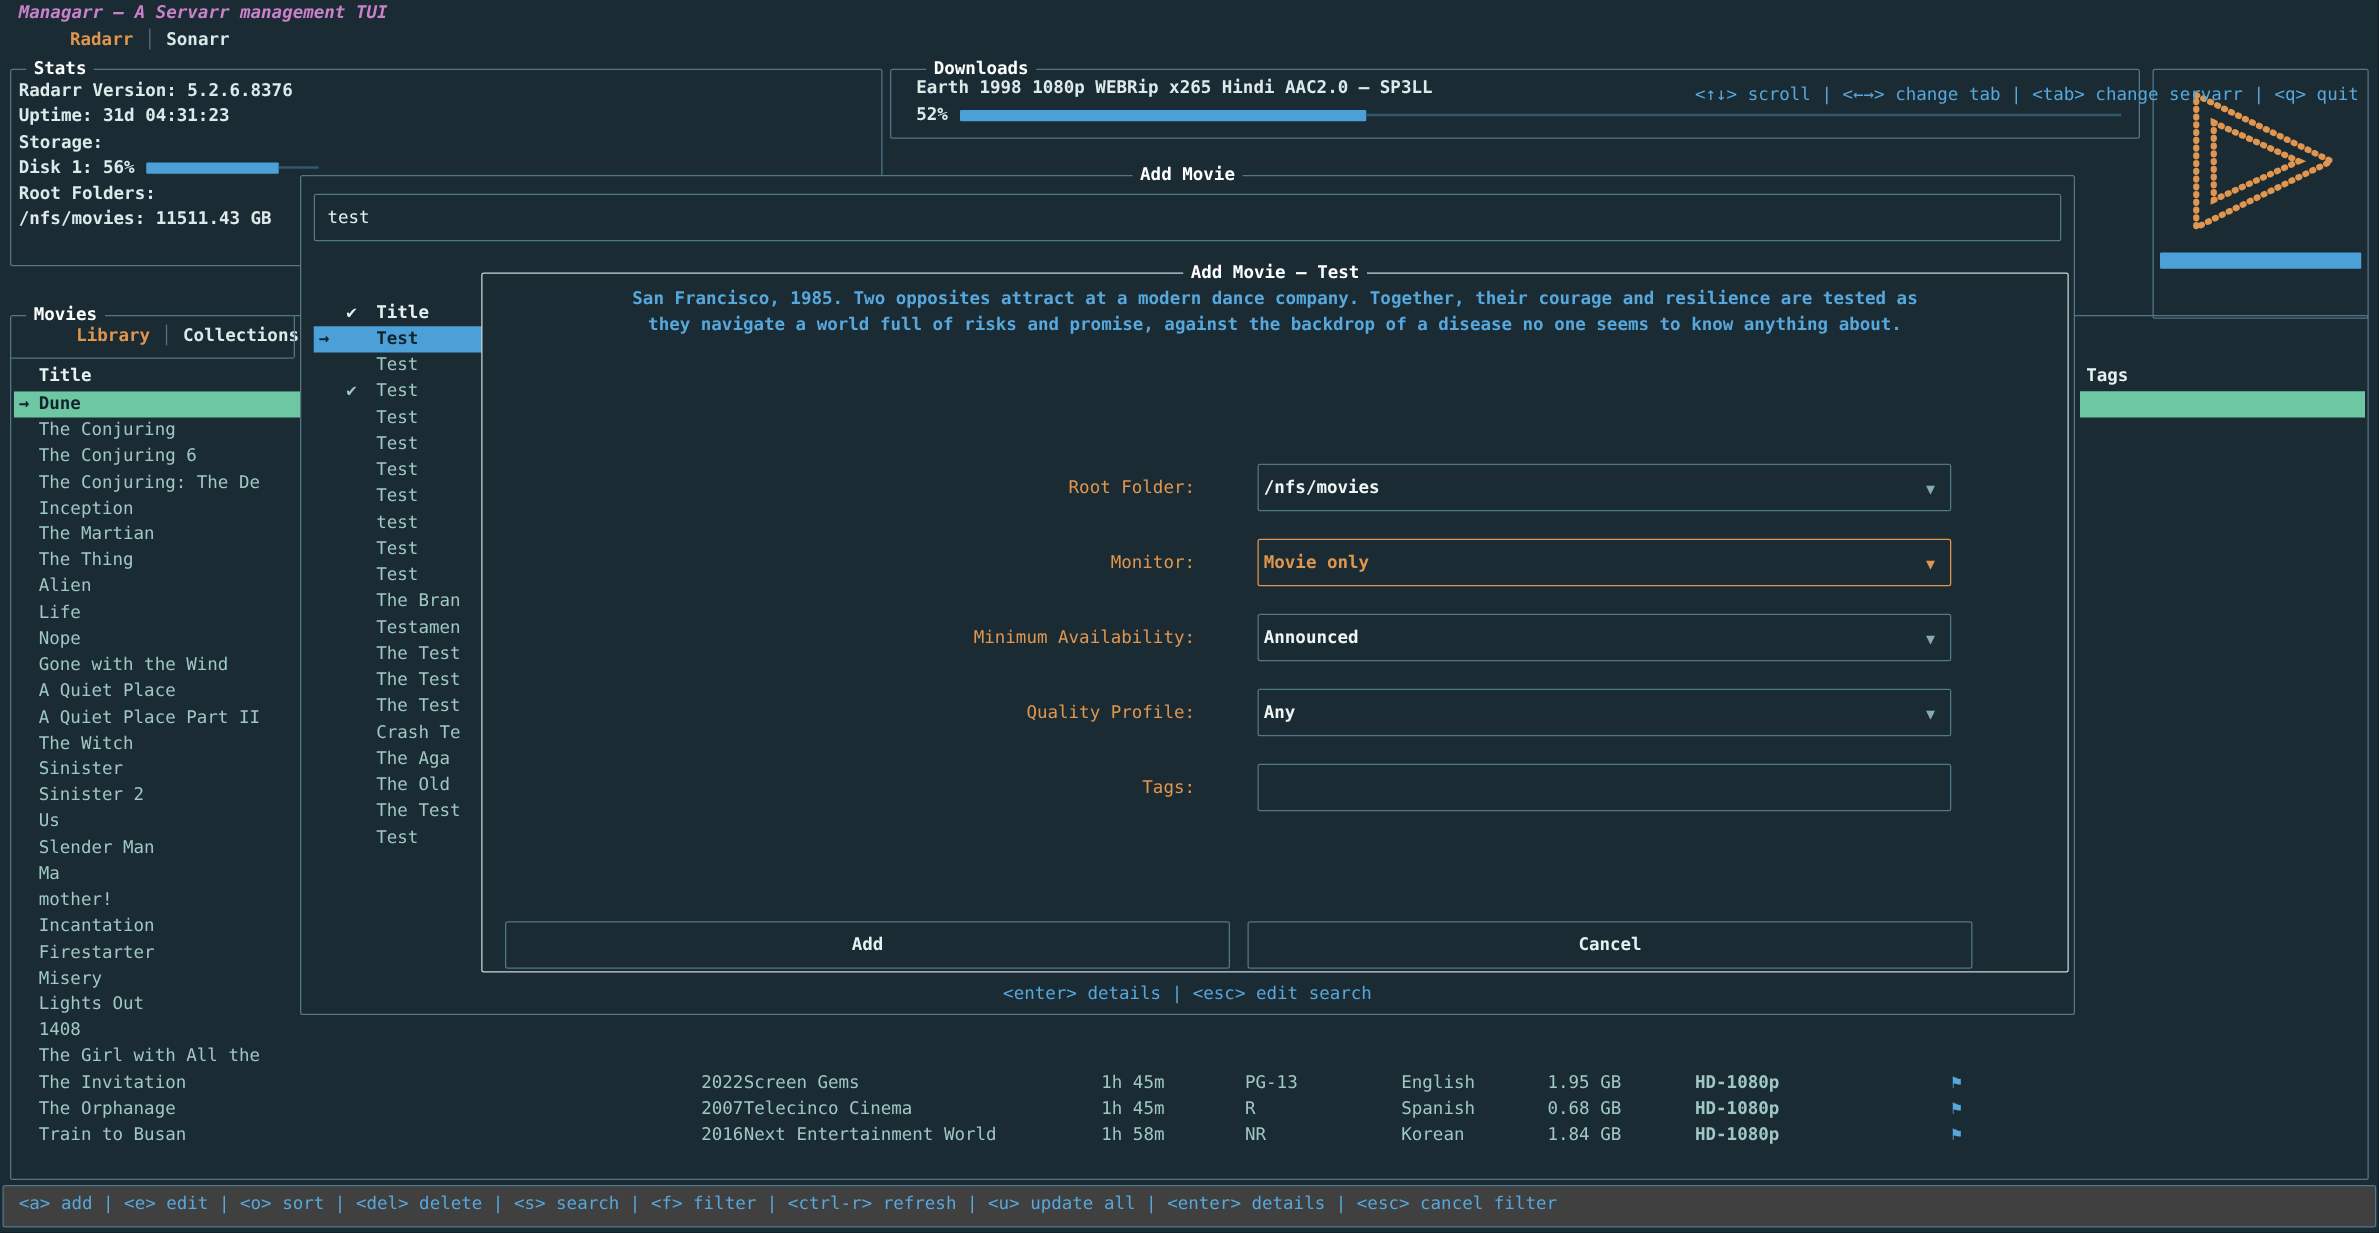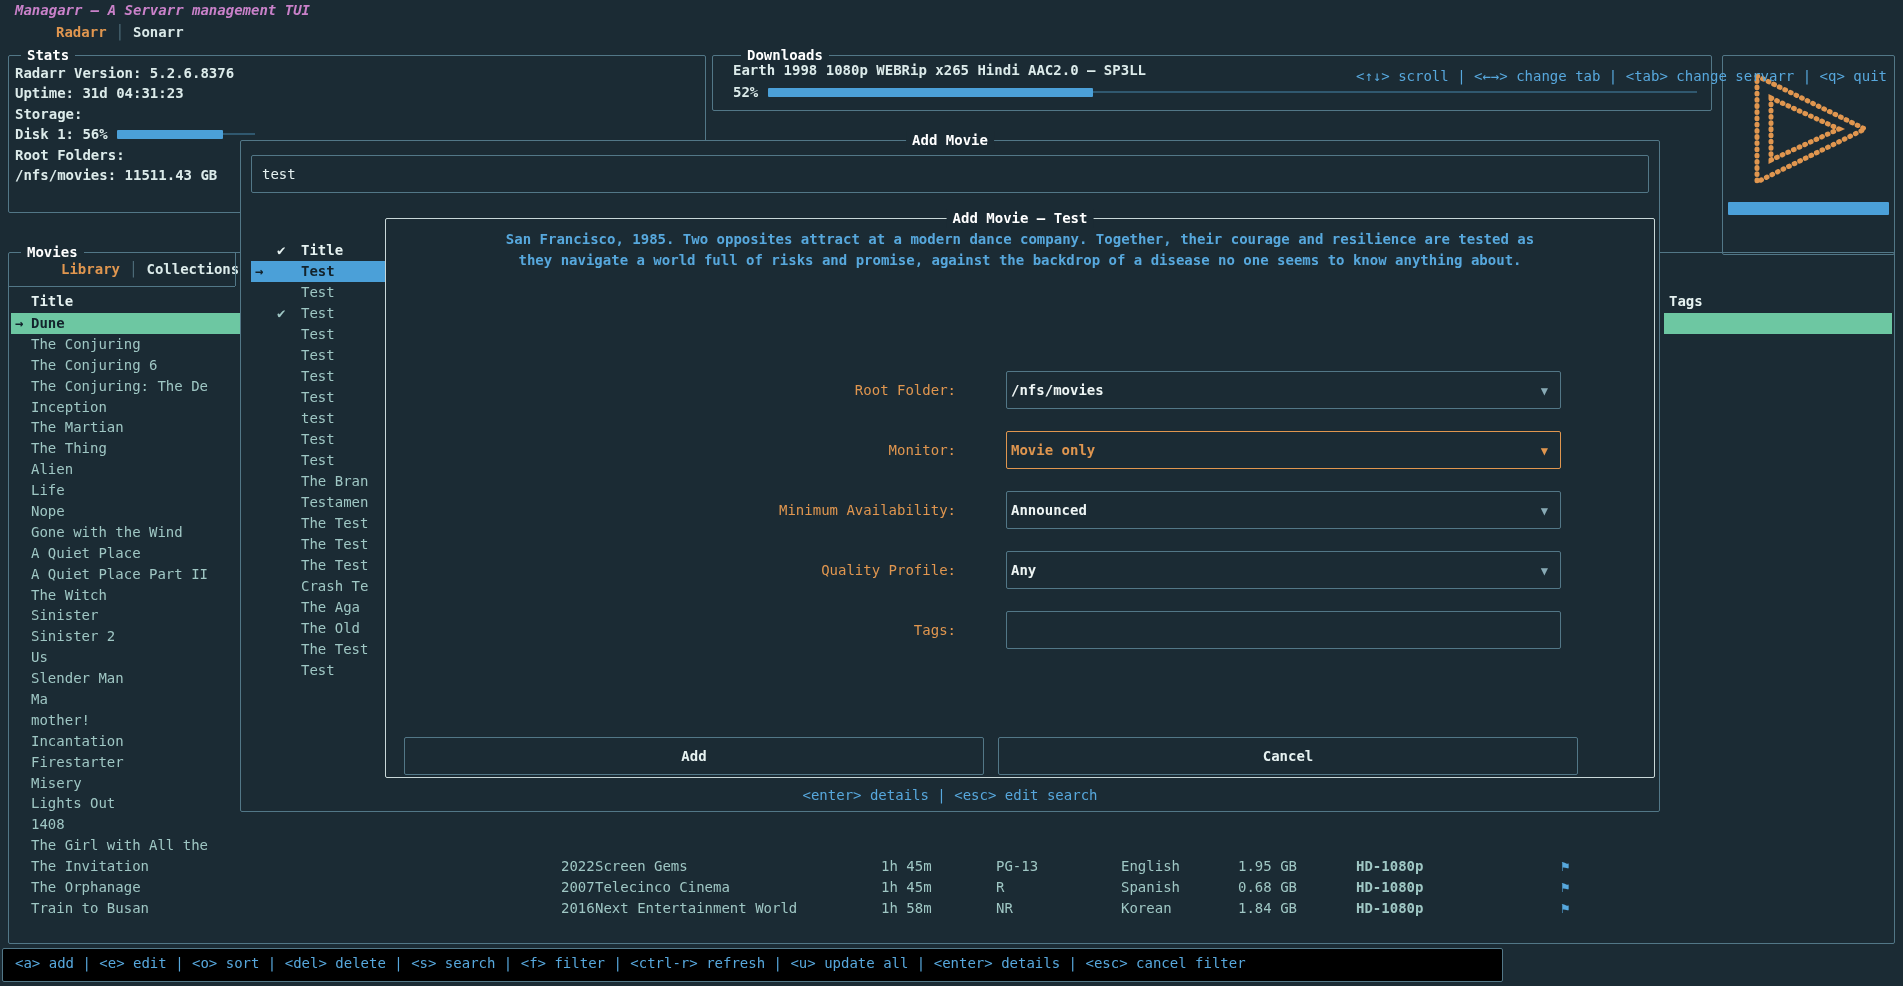--- a/index.html
+++ b/index.html
@@ -89,22 +89,22 @@
   .field-label{position:absolute; left:0; width:570px; text-align:right; line-height:38px; color:#e0964f;}
   .field-box{position:absolute; left:583px; top:0; width:555px; height:38px; border:1px solid #527787;
     border-radius:2px; line-height:36px; padding:0 4px; color:#eef5f4; font-weight:bold; white-space:nowrap;margin-left:37px;}
   .field-caret{position:absolute; right:12px; top:1px; color:#88aab5; font-size:12px; font-weight:normal;}
   .field-row.focused .field-box{border-color:#e0964f; color:#e0964f;}
   .field-row.focused .field-caret{color:#e0964f;}
   .modal-btn{position:absolute; top:518px; width:580px; height:38px; border:1px solid #527787;
     border-radius:2px; text-align:center; line-height:36px; font-weight:bold; color:#e6f2f1;}
 
   
-  .footer{position:absolute; left:2px; top:948px; width:1501px; height:34px;
-    border:1px solid #527787; border-radius:2px; background:#000000; z-index:15;}
+  .footer{position:absolute; left:2px; top:948px; width:1899px; height:34px;
+    border:1px solid #527787; border-radius:2px; background:#404040; z-index:15;}
   .footer-text{position:absolute; left:12px; top:6px; color:#57a8dd; white-space:nowrap;}
 </style>
 </head>
 <body>
 
 <div class="screen">
 
   <div class="outer-border"></div>
 
   <div class="app-title">Managarr – A Servarr management TUI</div>

